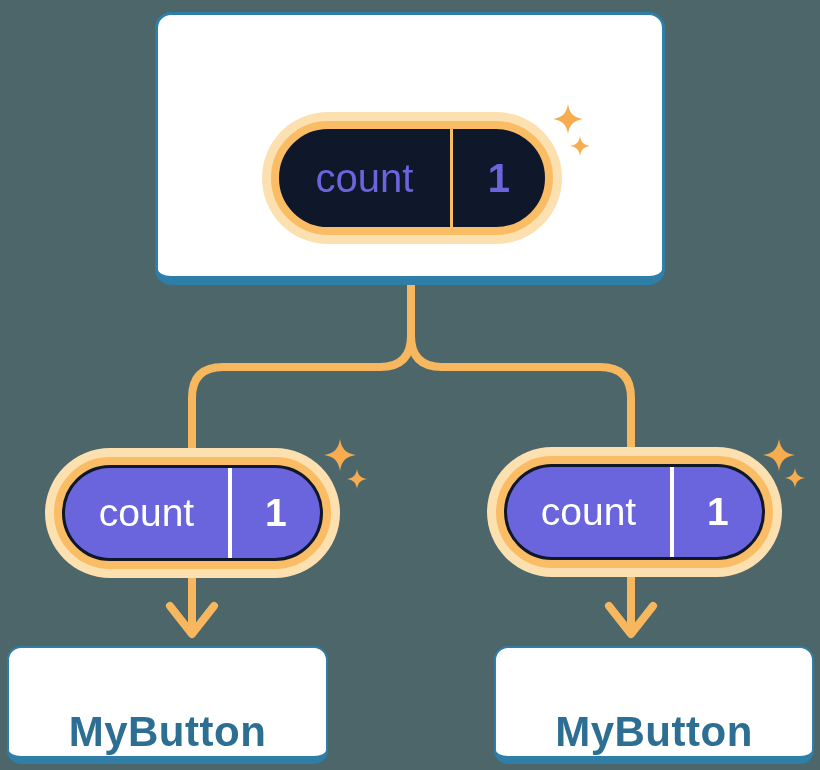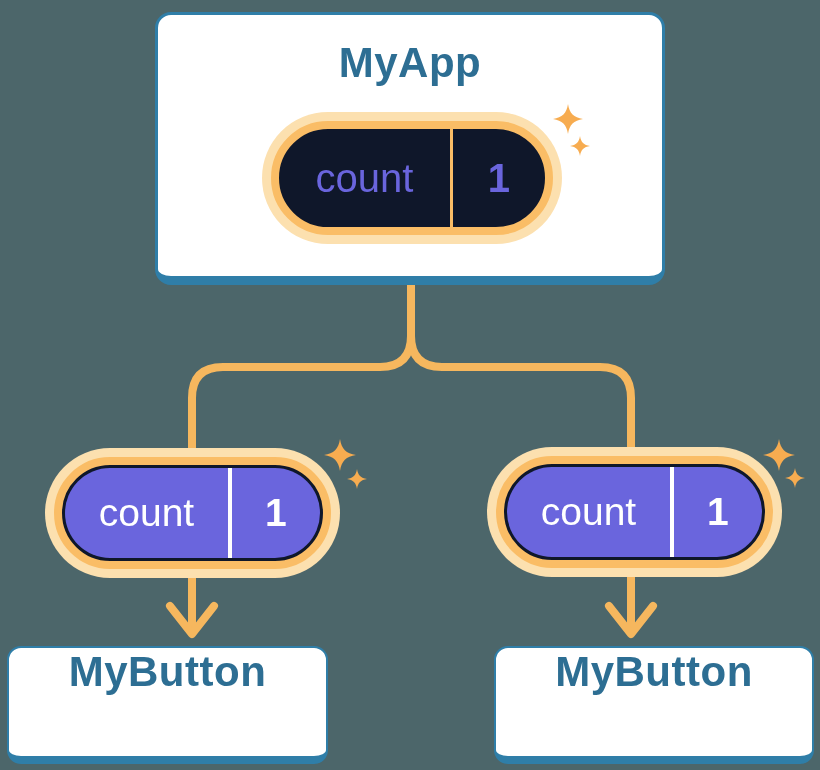--- a/index.html
+++ b/index.html
@@ -10,21 +10,21 @@
     font-family:"Liberation Sans", sans-serif;
   }
   svg.connectors { position:absolute; left:0; top:0; width:820px; height:770px; }
 
   .card {
     position:absolute; background:#FFFFFF;
     border:3px solid #2F7EA8; border-bottom-width:9px; border-radius:16px;
   }
   .card.root { left:155px; top:12px; width:510px; height:273px; }
   .card.leaf { border-width:2px; border-bottom-width:8px; border-radius:14px;
-    display:flex; align-items:flex-start; justify-content:center; }
+    display:flex; align-items:flex-end; justify-content:center; }
   .card.leaf-left  { left:7px;   top:646px; width:321px; height:118px; }
   .card.leaf-right { left:494px; top:646px; width:320px; height:118px; }
 
   .node-label { color:#2D6E93; font-size:42px; font-weight:600; letter-spacing:0.5px; }
   .root-label { position:absolute; left:0; top:24px; width:100%; text-align:center; }
 
   .pill {
     position:absolute; background:#FCE0AF; border-radius:70px; padding:9px;
   }
   .pill-mid {
@@ -67,21 +67,20 @@
       <path d="M192 576 L192 628"></path>
       <path d="M170 606 L192 634 L214 606"></path>
     </g>
     <g stroke="#F6B75E" stroke-width="8" stroke-linecap="round" stroke-linejoin="round">
       <path d="M631 576 L631 628"></path>
       <path d="M609 606 L631 634 L653 606"></path>
     </g>
   </svg>
 
   <div class="card root">
-    <div class="node-label root-label">MyApp</div>
     <div class="pill state-pill">
       <div class="pill-mid">
         <div class="pill-cell cell-name">count</div>
         <div class="pill-cell cell-value">1</div>
       </div>
     </div>
   </div>
 
   <div class="pill props-pill props-pill-left">
     <div class="pill-mid">

